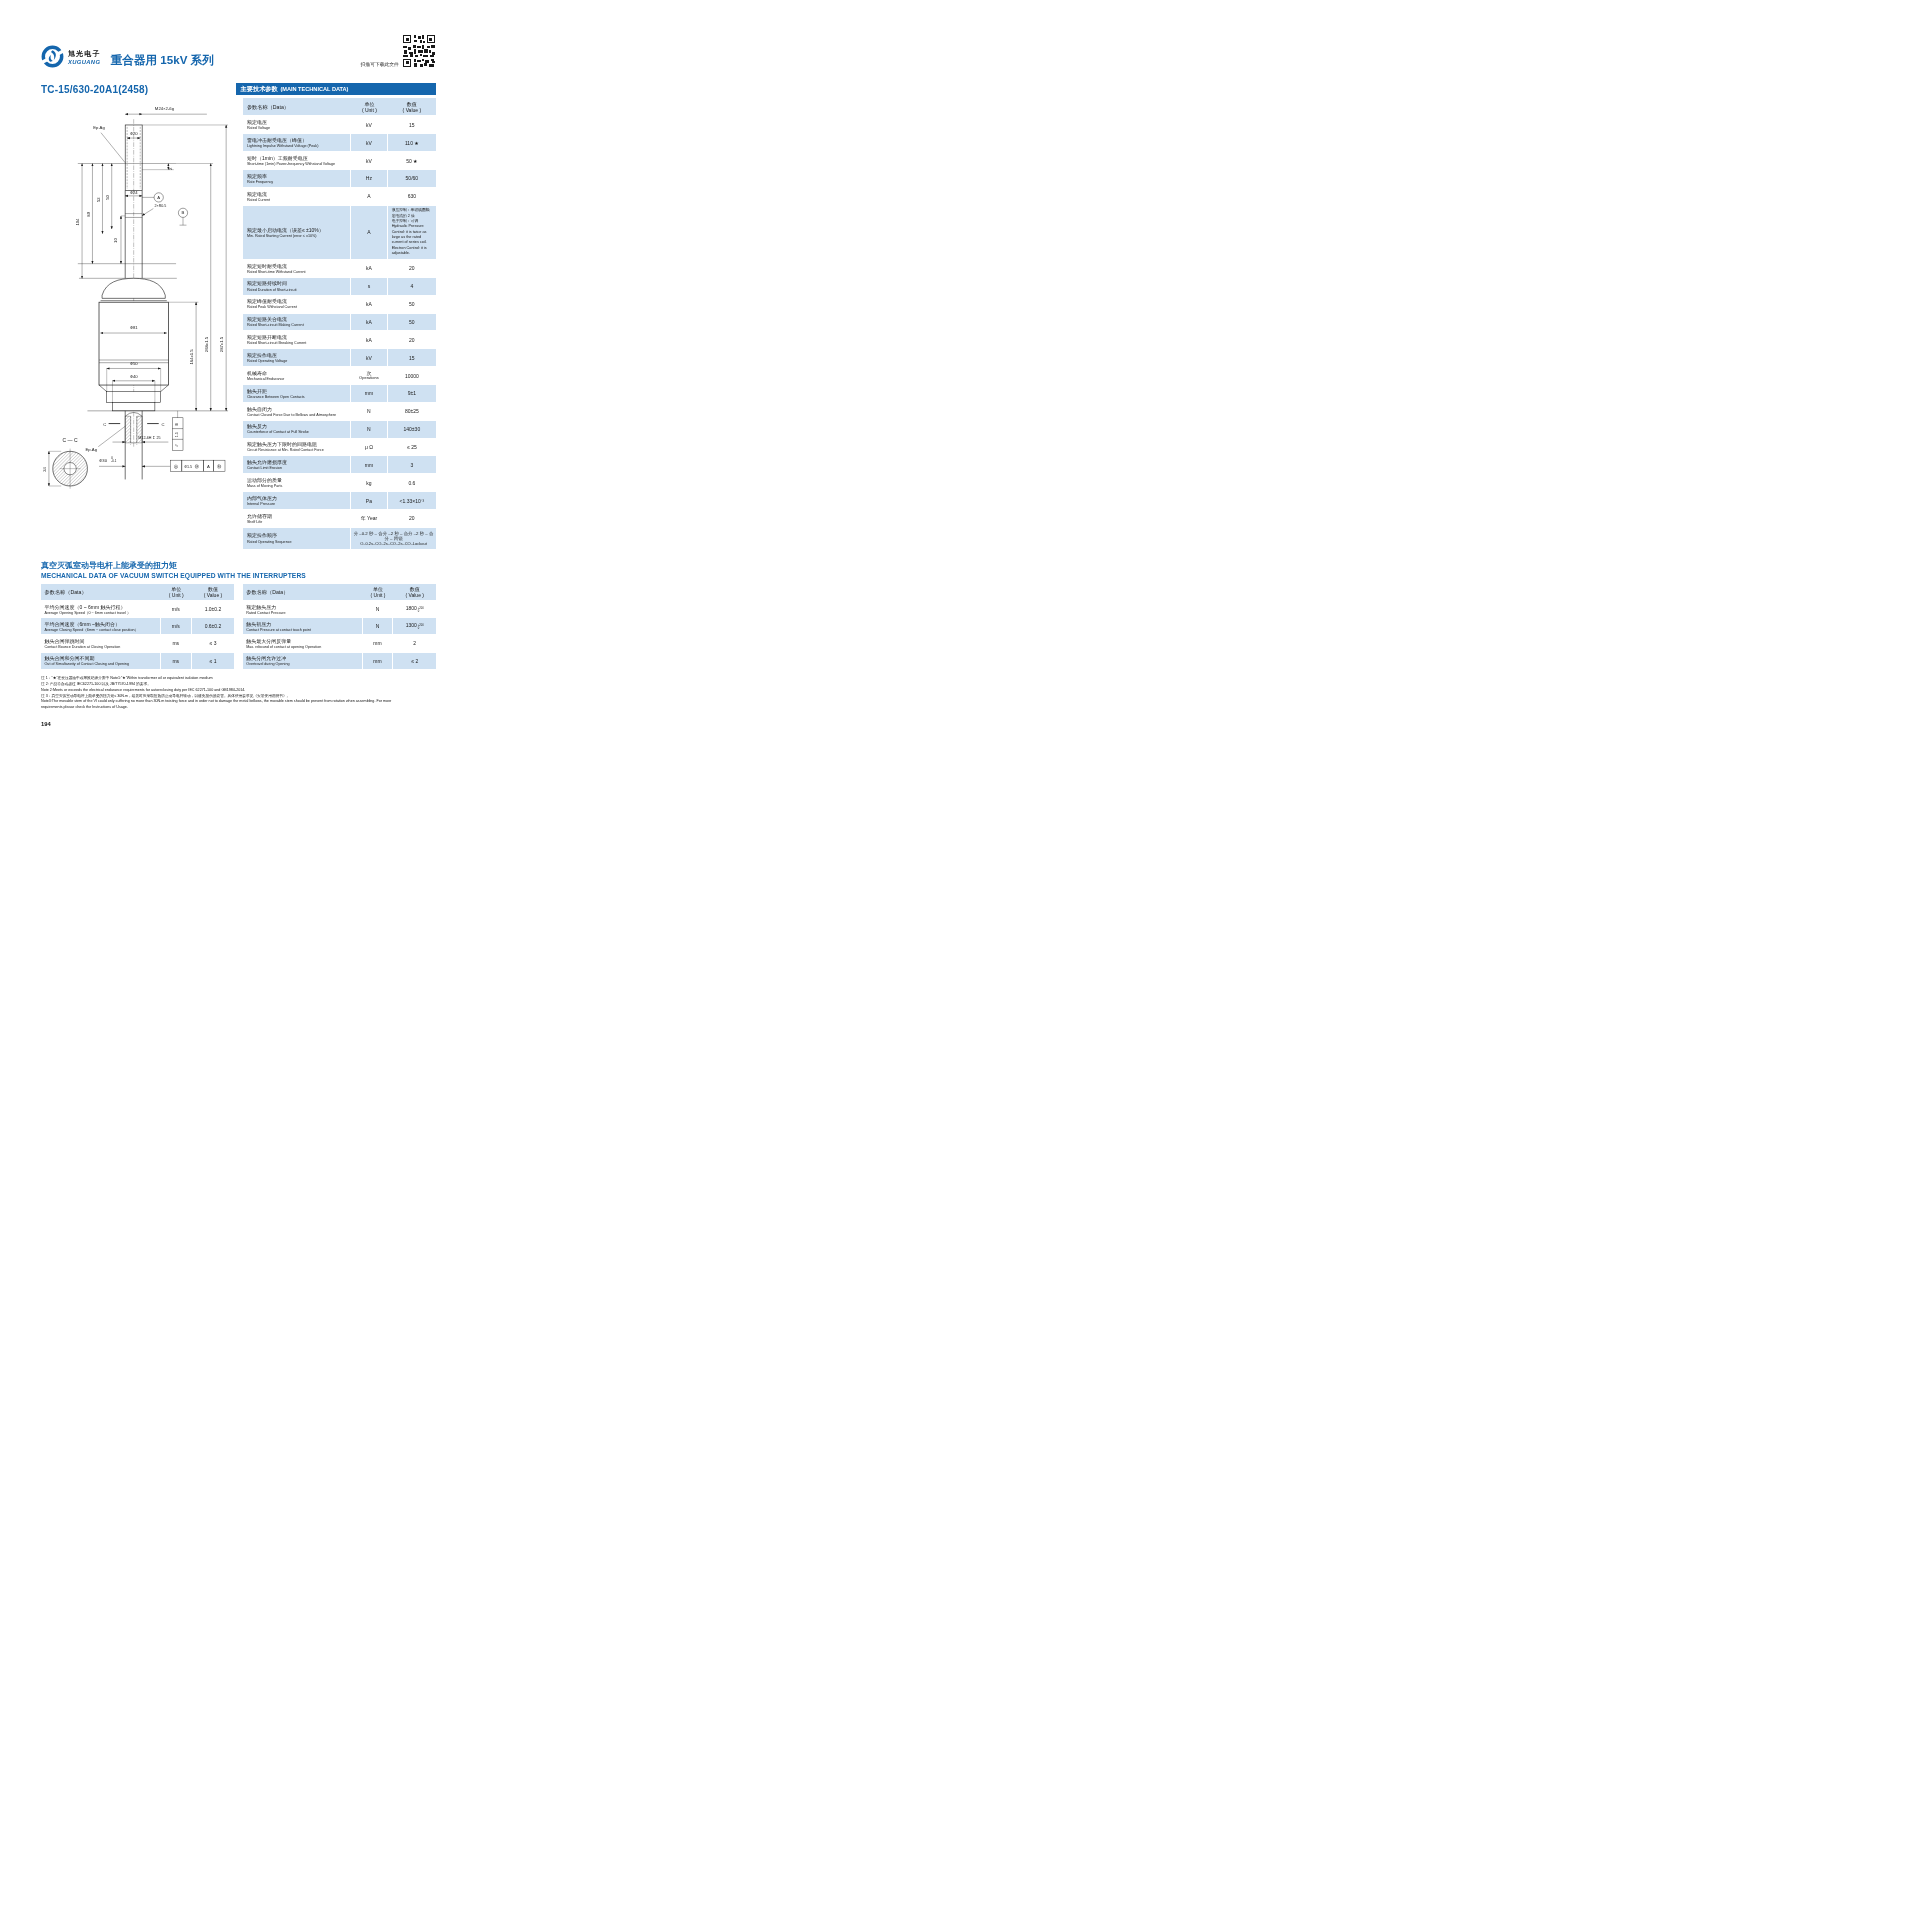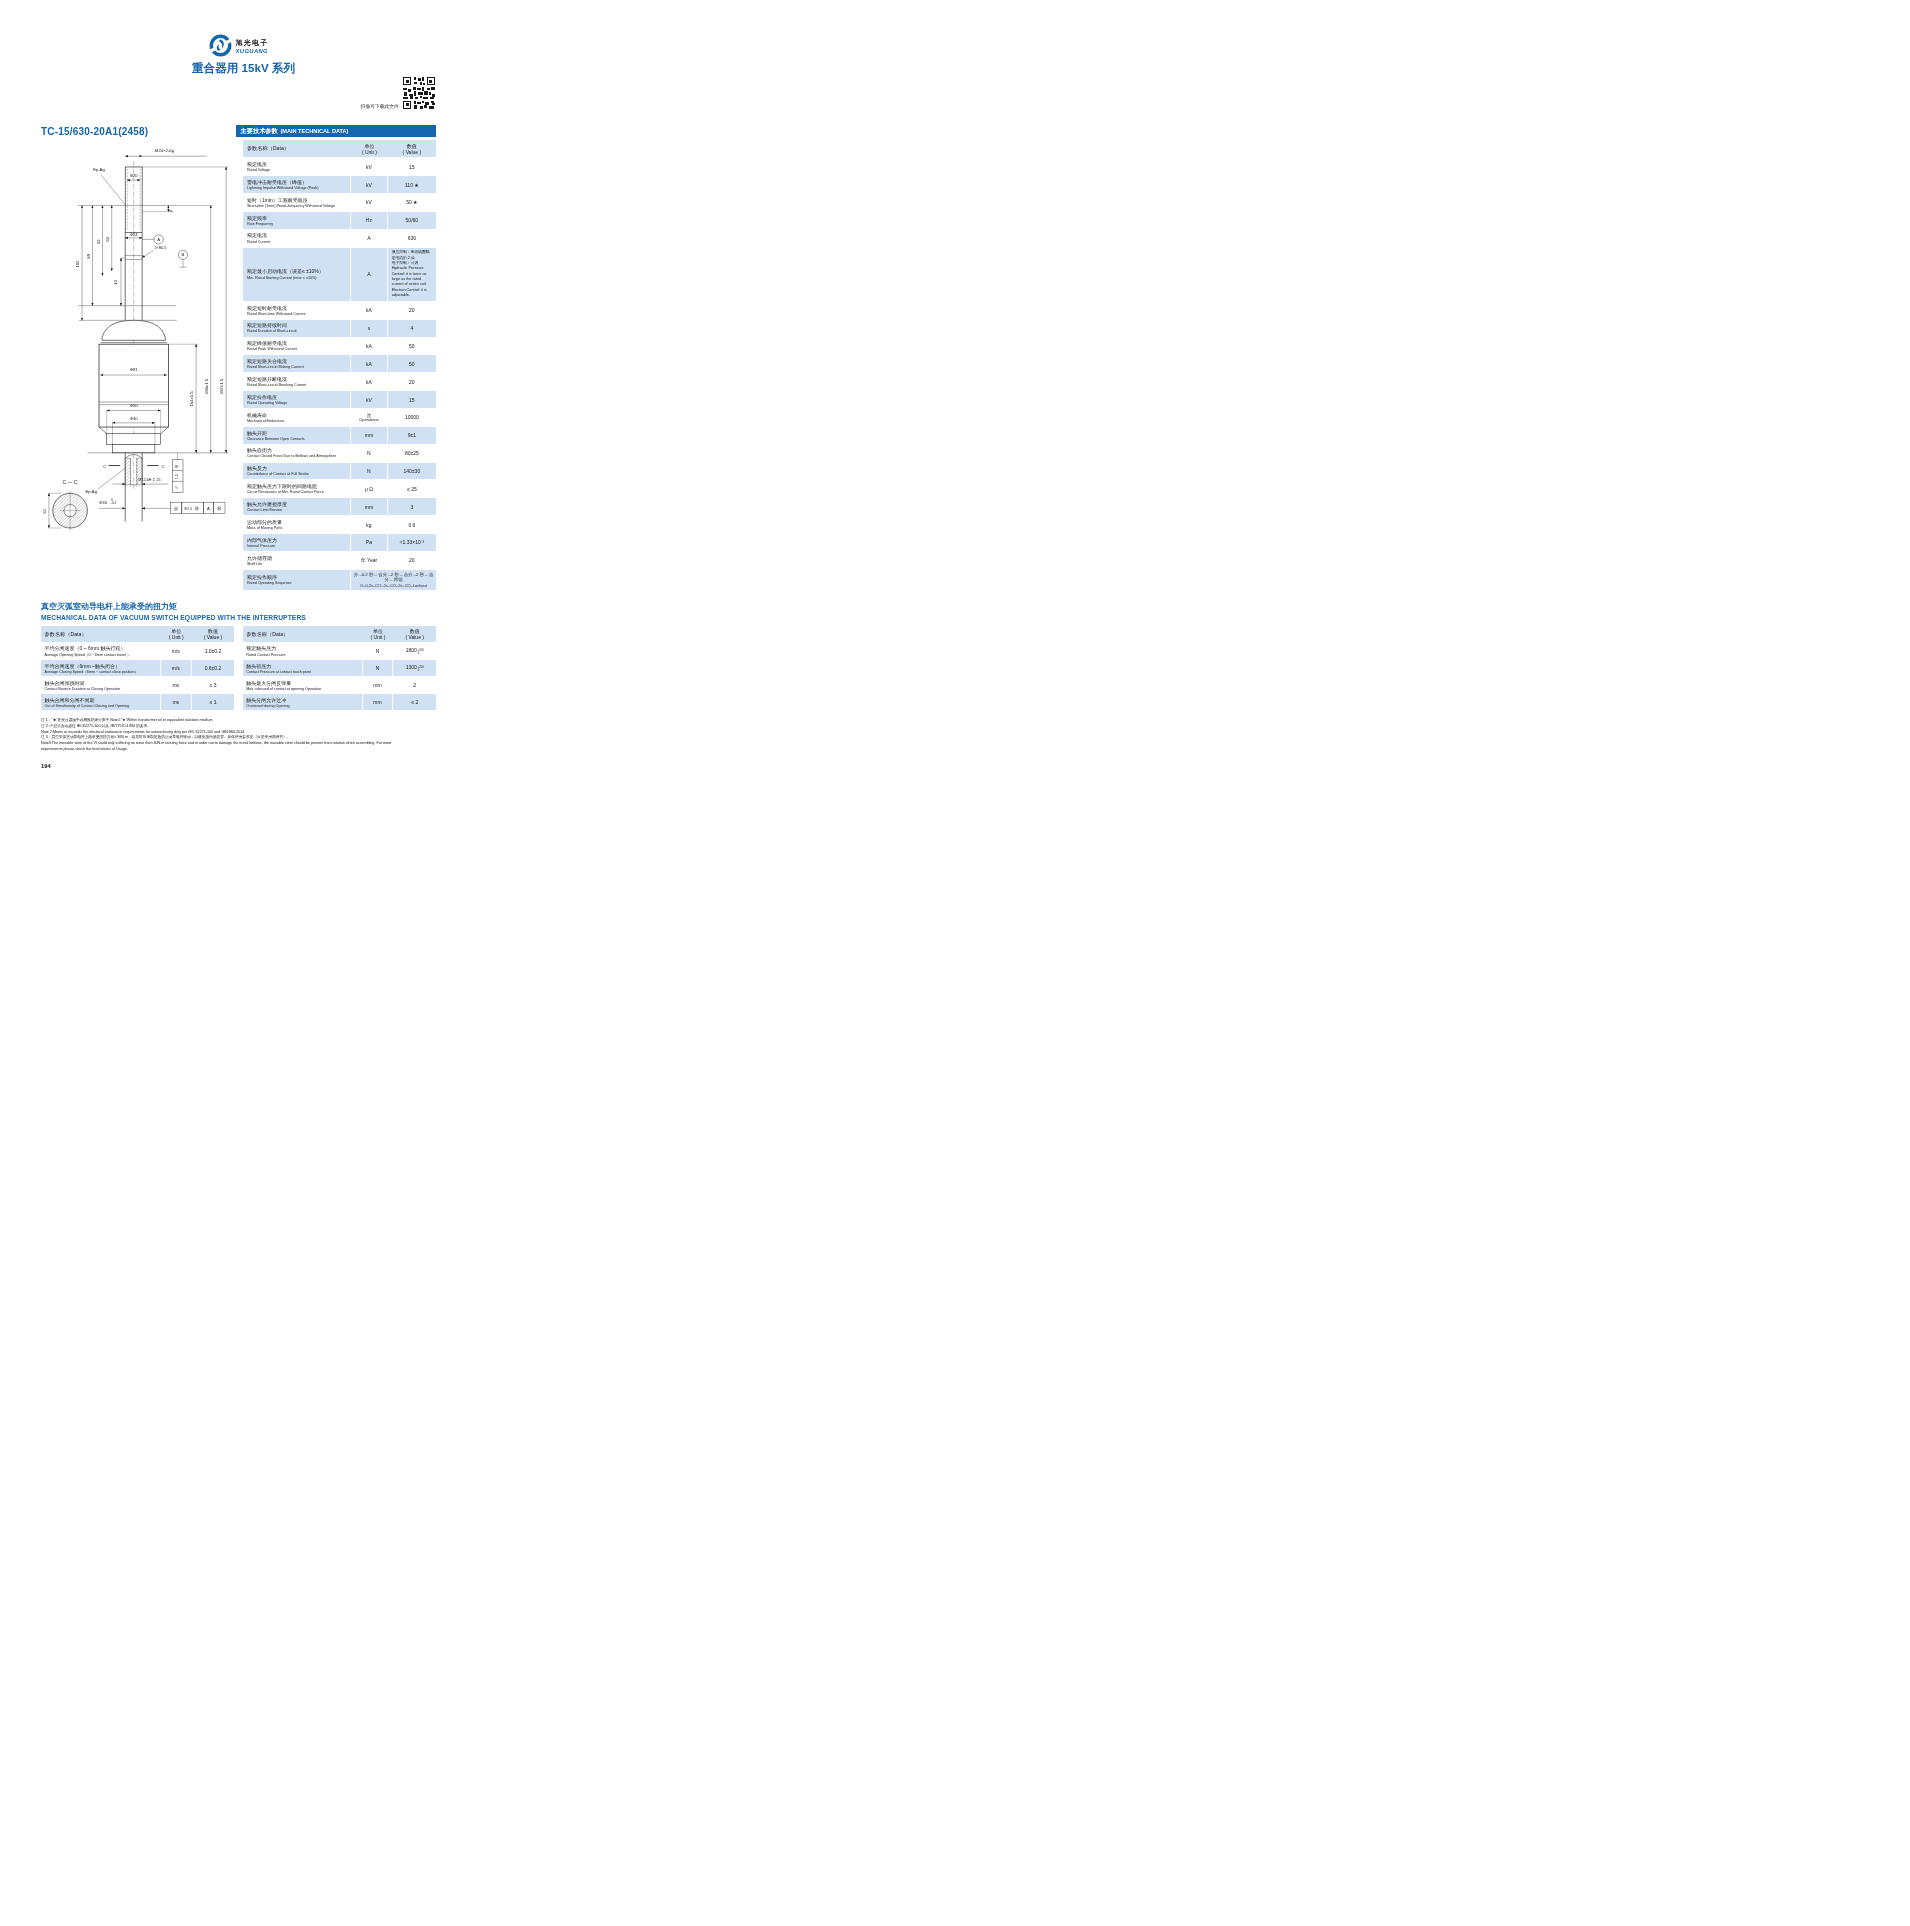--- a/index.html
+++ b/index.html
@@ -1,20 +1,20 @@
 <!DOCTYPE html>
 <html style="font-size:6.2px"><head>
 <meta charset="utf-8">
 <style>
   * { margin:0; padding:0; box-sizing:border-box; }
   body { background:#ffffff; font-family:"Liberation Sans", sans-serif; color:#1a1a1a; }
   .page { width:478px; min-height:676px; background:#fff; padding:34px 42px 15.4px 41px; position:relative; }
 
   
-  .hdr { display:flex; align-items:center;flex-direction:column; }
+  .hdr { display:flex; align-items:flex-end; }
   .logo-wrap { display:flex; align-items:center; gap:3.9px; }
   .logo-txt .cn { font-size:7px; font-weight:bold; color:#111; letter-spacing:1.2px; }
   .logo-txt .en { font-size:5.8px; font-weight:bold; font-style:italic; color:#1566ad; letter-spacing:0.4px; }
   .series-title { font-size:11.6px; font-weight:bold; color:#1566ad; margin-left:10px; margin-top:3.9px; }
   .qr-group { margin-left:auto; display:flex; align-items:flex-end; gap:3.1px; }
   .qr-caption { font-size:4.8px; color:#222; margin-bottom:0.8px; white-space:nowrap; }
 
   
   .title-row { display:flex; align-items:flex-end; margin-top:15.4px; }
   .product-code { width:195px; font-size:10px; font-weight:bold; color:#1566ad; letter-spacing:0.2px; }

